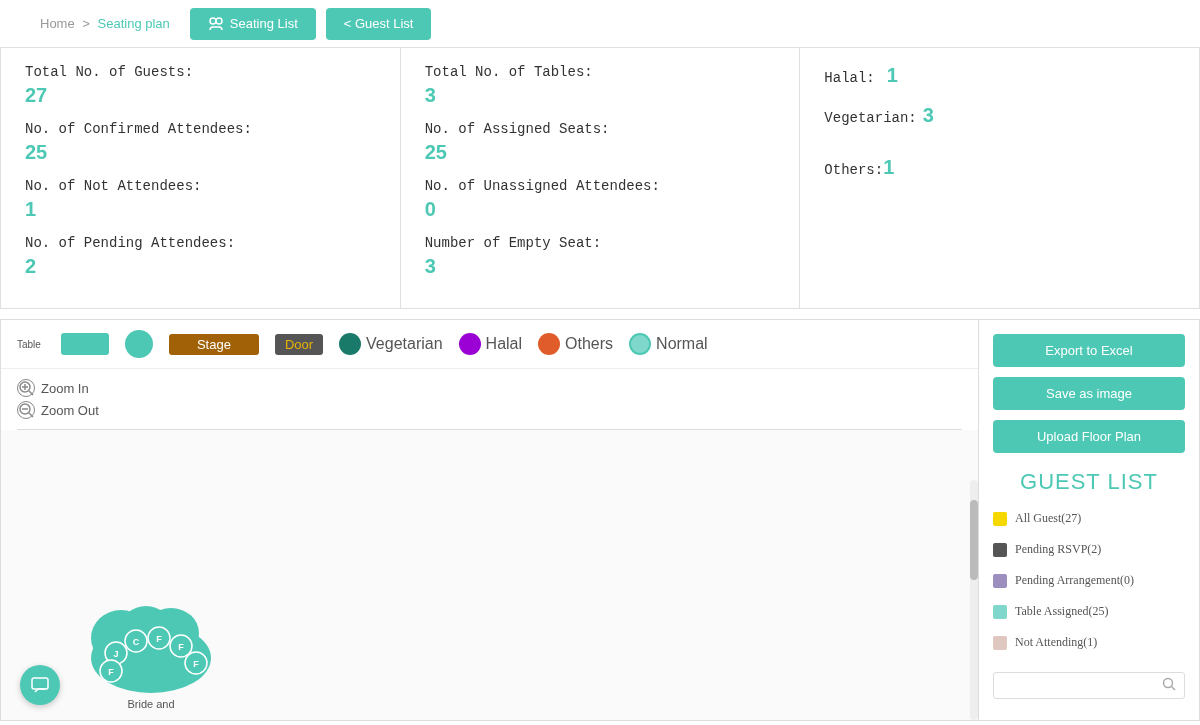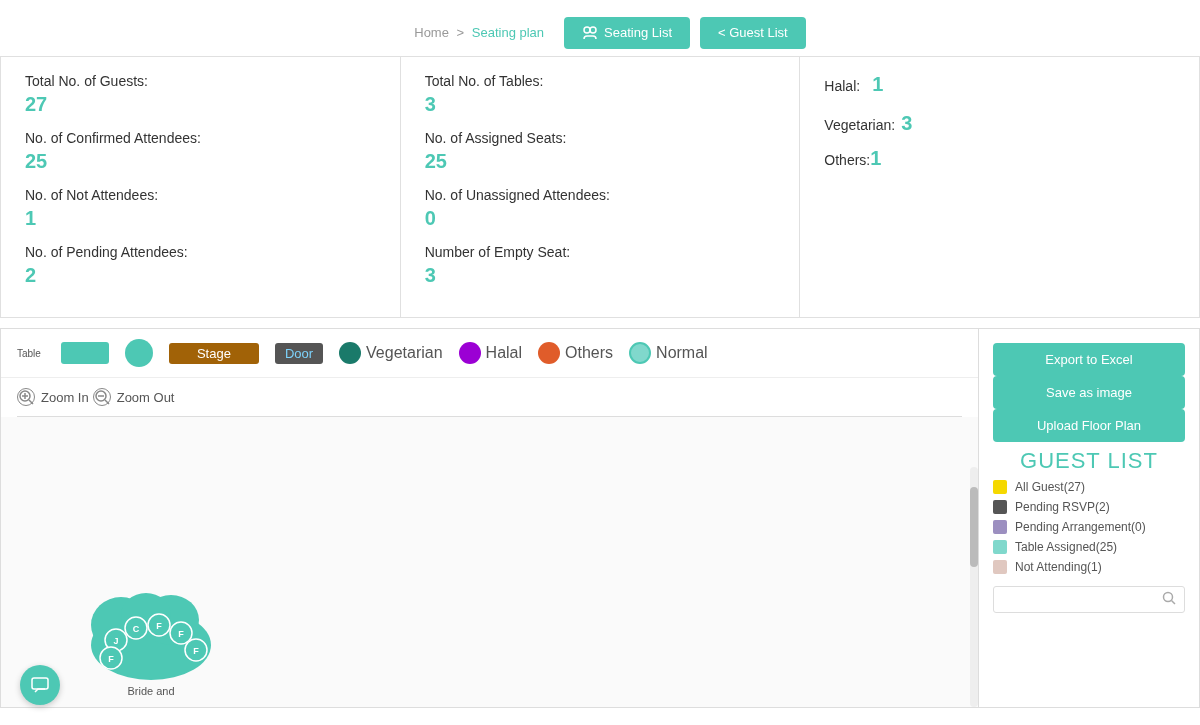--- a/index.html
+++ b/index.html
@@ -39,21 +39,21 @@
       display: flex;
       border: 1px solid #e0e0e0;
       margin: 0 0 10px 0;
     }
     .stats-col {
       flex: 1;
       padding: 16px 24px;
       border-right: 1px solid #e0e0e0;
     }
     .stats-col:last-child { border-right: none; }
-    .stat-label { font-size: 14px; color: #333; margin-bottom: 4px; }
+    .stat-label { font-size: 14px; color: #333; margin-bottom: 4px; font-family: Liberation Mono, monospace; }
     .stat-value { font-size: 20px; color: #4dc8b4; font-weight: bold; margin-bottom: 14px; }
 
     
     .main-area {
       display: flex;
       border: 1px solid #ddd;
       margin: 0 0 0 0;
       min-height: 370px;
       position: relative;
     }
@@ -71,26 +71,27 @@
       padding: 10px 16px;
       gap: 16px;
       border-bottom: 1px solid #eee;
       flex-wrap: wrap;
     }
     .legend-label { font-size: 10px; color: #555; margin-right: 4px; }
     .legend-item { display: flex; align-items: center; gap: 5px; font-size: 16px; color: #555; }
     .legend-rect { width: 48px; height: 22px; background: #4dc8b4; border-radius: 3px; }
     .legend-circle { width: 22px; height: 22px; border-radius: 50%; }
     .legend-stage { background: #a16207; color: #fff; padding: 3px 28px; border-radius: 3px; font-size: 13px; }
-    .legend-door { background: #555; color: #7dd3fc; padding: 3px 10px; border-radius: 3px; font-size: 13px; }
+    .legend-door { background: #555; color: #eab308; padding: 3px 10px; border-radius: 3px; font-size: 13px; }
 
     
     .zoom-controls {
       padding: 10px 16px;
       display: flex;
+      flex-direction: column;
       gap: 4px;
     }
     .zoom-item {
       display: flex;
       align-items: center;
       gap: 6px;
       font-size: 13px;
       color: #555;
       cursor: pointer;
     }
@@ -118,20 +119,21 @@
       border-top: 1px solid #ddd;
       margin: 0 16px;
     }
 
     
     .right-panel {
       width: 220px;
       padding: 14px;
       display: flex;
       flex-direction: column;
+      gap: 10px;
     }
     .btn-panel {
       background: #4dc8b4;
       color: #fff;
       border: none;
       padding: 9px;
       border-radius: 4px;
       cursor: pointer;
       font-size: 13px;
       width: 100%;
@@ -147,20 +149,21 @@
       letter-spacing: 1px;
     }
 
     .guest-legend-item {
       display: flex;
       align-items: center;
       gap: 8px;
       font-size: 12px;
       color: #555;
       margin-bottom: 6px;
+      font-family: Liberation Serif, serif;
     }
     .gl-dot {
       width: 14px;
       height: 14px;
       border-radius: 2px;
       flex-shrink: 0;
     }
 
     .search-bar {
       display: flex;
@@ -204,22 +207,22 @@
 
     .page-wrapper {
       position: relative;
       max-width: 1200px;
       margin: 0 auto;
     }
 
     .header-row {
       display: flex;
       align-items: center;
-      justify-content: center;
-      padding: 13px 20px 4px;
+      justify-content: flex-start;
+      padding: 4px 20px 4px;
     }
 
     
     .canvas-scroll {
       position: absolute;
       right: 0;
       top: 50px;
       bottom: 0;
       width: 8px;
       background: #eee;
@@ -282,21 +285,21 @@
       <div class="stat-value">0</div>
       <div class="stat-label">Number of Empty Seat:</div>
       <div class="stat-value">3</div>
     </div>
 
     <div class="stats-col">
       <div style="display:flex; align-items:baseline; gap:12px; margin-bottom:14px;">
         <span class="stat-label">Halal:</span>
         <span class="stat-value" style="margin-bottom:0;">1</span>
       </div>
-      <div style="display:flex; align-items:baseline; gap:6px; margin-bottom:10px;">
+      <div style="display:flex; align-items:baseline; gap:6px; margin-bottom:26px;">
         <span class="stat-label">Vegetarian:</span>
         <span class="stat-value" style="margin-bottom:0;">3</span>
       </div>
       <div style="display:flex; align-items:baseline; ">
         <span class="stat-label">Others:</span>
         <span class="stat-value" style="margin-bottom:0;">1</span>
       </div>
     </div>
   </div>
 

